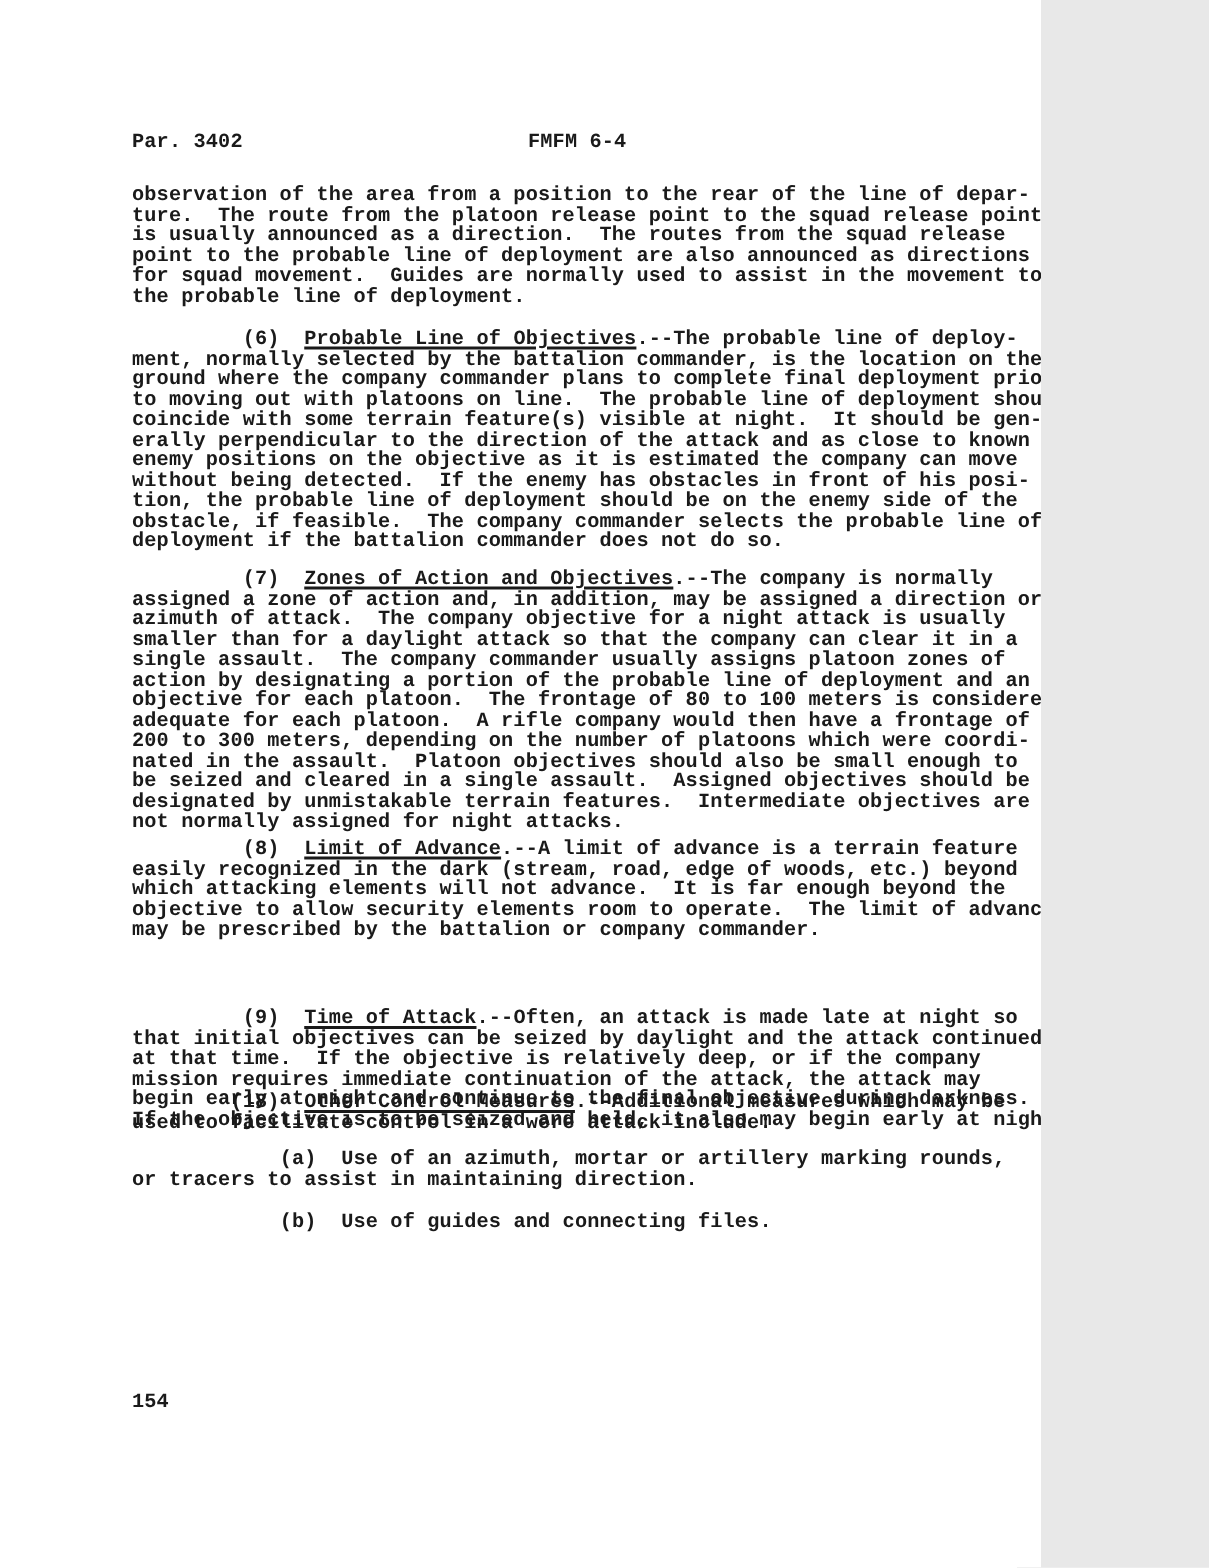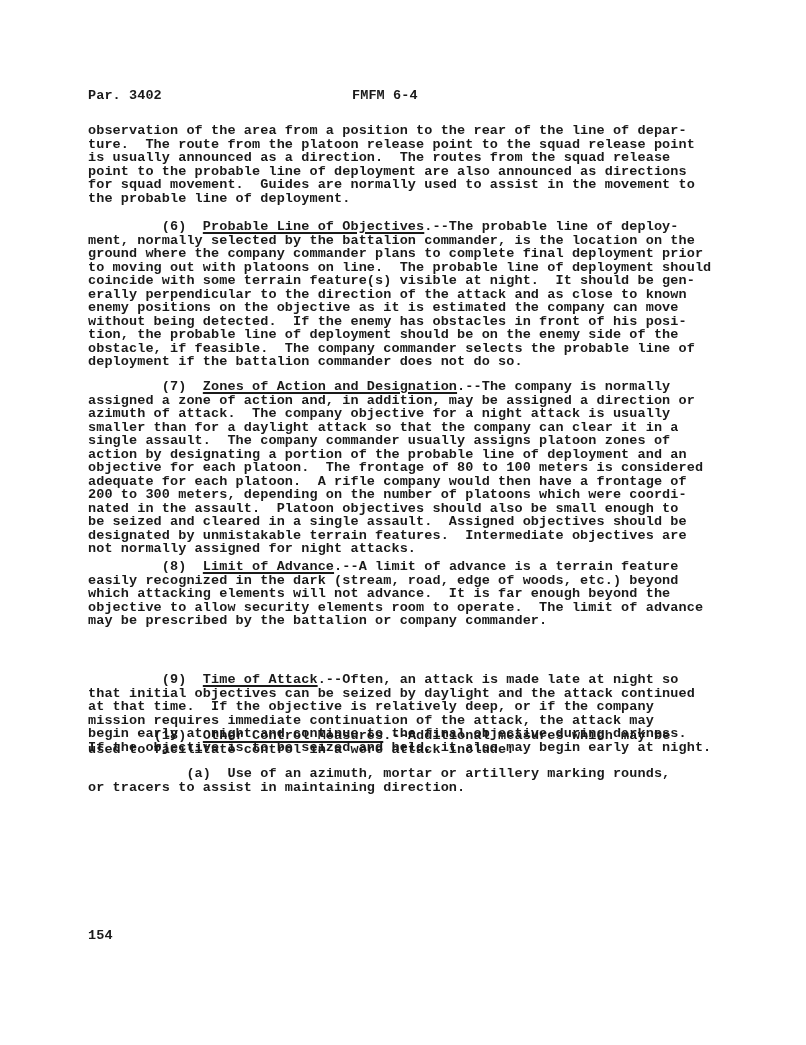--- a/index.html
+++ b/index.html
@@ -1,18 +1,18 @@
 <!DOCTYPE html>
 <html><head>
 <meta charset="utf-8">
 <style>
   html, body { margin: 0; padding: 0; background: #e8e8e8; }
   .page {
     position: relative;
-    width: 806px;
+    width: 694px;
     height: 1045px;
     background: #ffffff;
     overflow: hidden;
     font-family: "Liberation Mono", "DejaVu Sans Mono", monospace;
     font-size: 13.5px;
     line-height: 13.5px;
     font-weight: 700;
     color: #1a1a1a;
     letter-spacing: 0.1px;
   }
@@ -47,21 +47,21 @@
 ground where the company commander plans to complete final deployment prior
 to moving out with platoons on line.  The probable line of deployment should
 coincide with some terrain feature(s) visible at night.  It should be gen-
 erally perpendicular to the direction of the attack and as close to known
 enemy positions on the objective as it is estimated the company can move
 without being detected.  If the enemy has obstacles in front of his posi-
 tion, the probable line of deployment should be on the enemy side of the
 obstacle, if feasible.  The company commander selects the probable line of
 deployment if the battalion commander does not do so.</span></p>
 
-  <p class="blk" style="top:380px"><span>         (7)  </span><span class="heading">Zones of Action and Designation</span><span>.--The company is normally
+  <p class="blk" style="top:380px"><span>         (7)  </span><span class="heading">Zones of Action and Objectives</span><span>.--The company is normally
 assigned a zone of action and, in addition, may be assigned a direction or
 azimuth of attack.  The company objective for a night attack is usually
 smaller than for a daylight attack so that the company can clear it in a
 single assault.  The company commander usually assigns platoon zones of
 action by designating a portion of the probable line of deployment and an
 objective for each platoon.  The frontage of 80 to 100 meters is considered
 adequate for each platoon.  A rifle company would then have a frontage of
 200 to 300 meters, depending on the number of platoons which were coordi-
 nated in the assault.  Platoon objectives should also be small enough to
 be seized and cleared in a single assault.  Assigned objectives should be
@@ -80,17 +80,18 @@
 mission requires immediate continuation of the attack, the attack may
 begin early at night and continue to the final objective during darkness.
 If the objective is to be seized and held, it also may begin early at night.</span></p>
 
   <p class="blk" style="top:729px"><span>        (18)  </span><span class="heading">Other Control Measures</span><span>.--Additional measures which may be
 used to facilitate control in a were attack include:</span></p>
 
   <p class="blk" style="top:767px"><span>            (a)  </span><span>Use of an azimuth, mortar or artillery marking rounds,
 or tracers to assist in maintaining direction.</span></p>
 
+  <p class="blk" style="top:809px"><span>            (b)  </span><span>Use of guides and connecting files.</span></p>
 
 
   <div class="pagenum">154</div>
 
 </div>
 
 </body></html>

